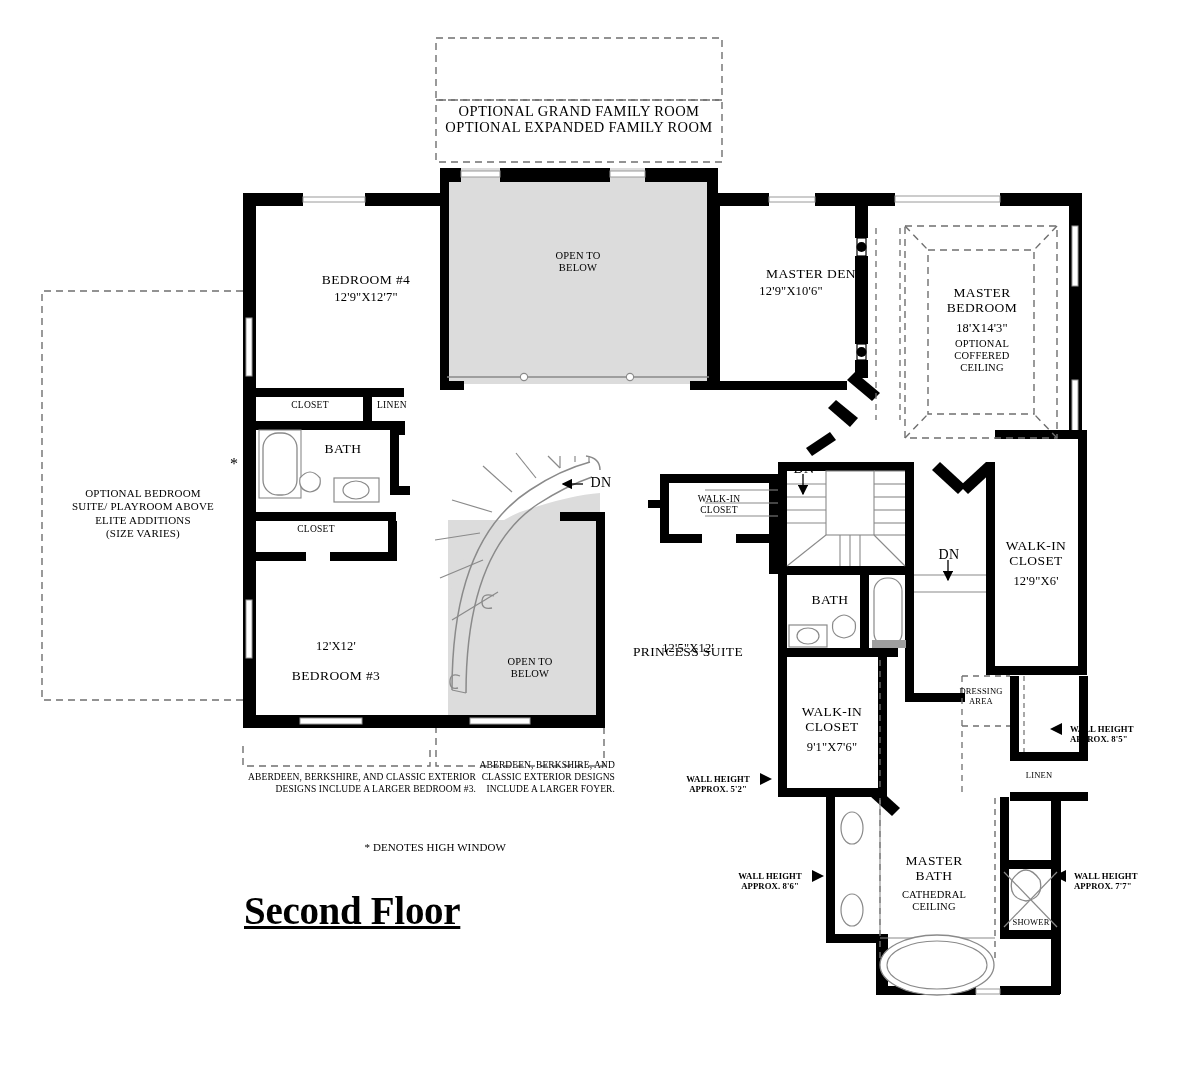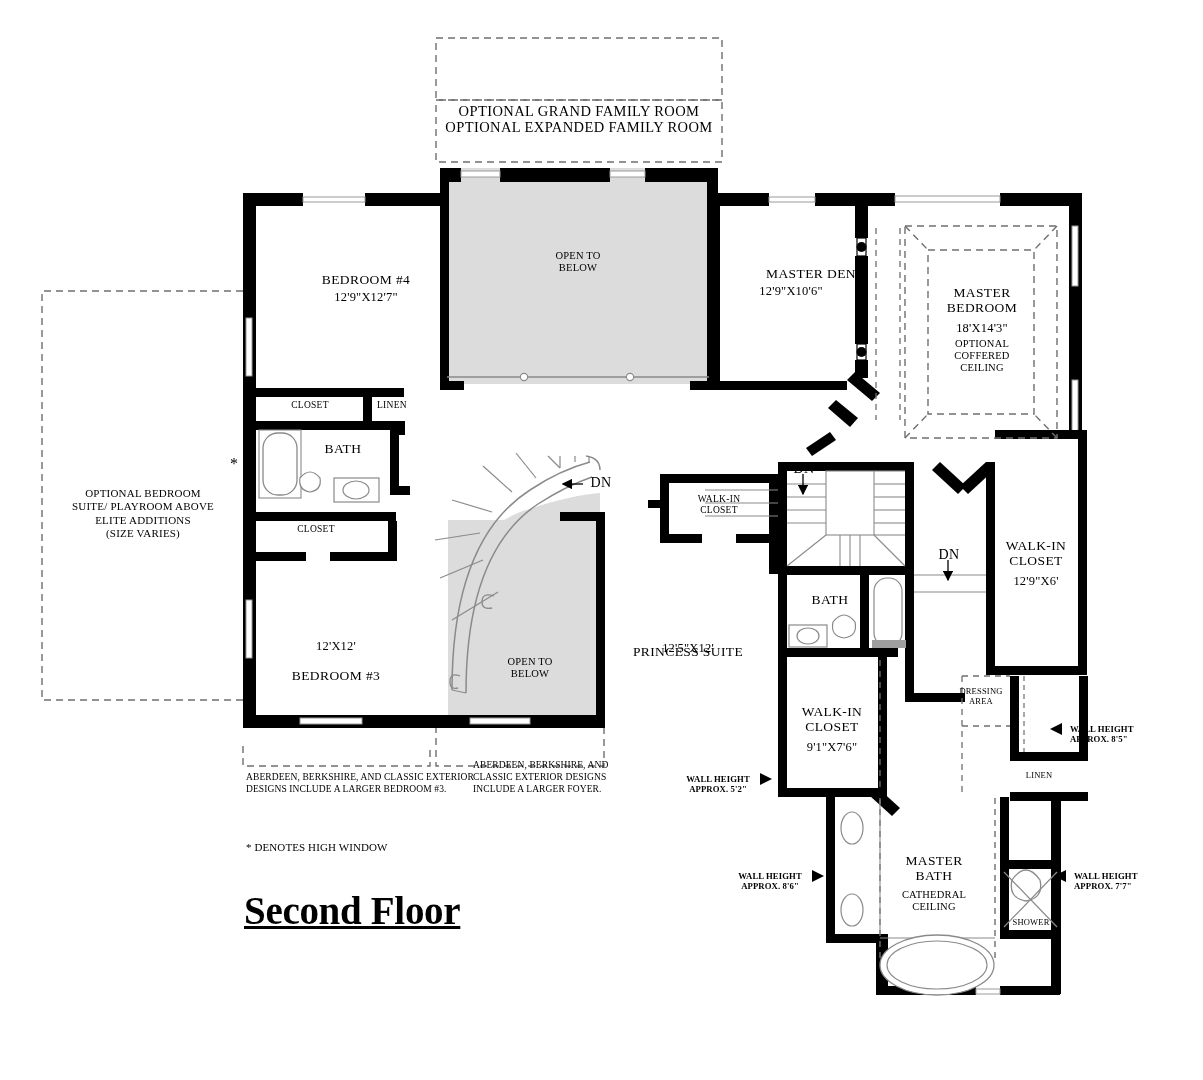--- a/index.html
+++ b/index.html
@@ -11,21 +11,21 @@
     overflow:hidden;
   }
   #plan{position:absolute;left:0;top:0;width:1203px;height:1080px;}
   .lbl{position:absolute;text-align:center;line-height:1.12;white-space:pre-line;}
   .room-name{font-size:13.5px;letter-spacing:.4px;}
   .room-dim{font-size:12.5px;letter-spacing:.2px;}
   .room-sub{font-size:10.5px;letter-spacing:.2px;}
   .small-cap{font-size:9.5px;letter-spacing:.3px;}
   .tiny{font-size:8.5px;letter-spacing:.2px;}
   .optional-hdr{font-size:14.5px;letter-spacing:.4px;}
-  .note{font-size:9.5px;line-height:1.25;text-align:left;letter-spacing:.1px;}
+  .note{font-size:9.5px;line-height:1.25;text-align:right;letter-spacing:.1px;}
   .callout{font-size:8.7px;font-weight:bold;line-height:1.18;letter-spacing:.1px;margin-top:6px;}
   .title{position:absolute;font-size:39px;font-weight:bold;letter-spacing:-.3px;text-decoration:underline;}
   .optnote{font-size:11px;line-height:1.22;letter-spacing:.2px;}
   .dn{font-size:14px;letter-spacing:.5px;}
 </style>
 </head>
 <body>
 
 <svg id="plan" viewBox="0 0 1203 1080">
   <defs>

